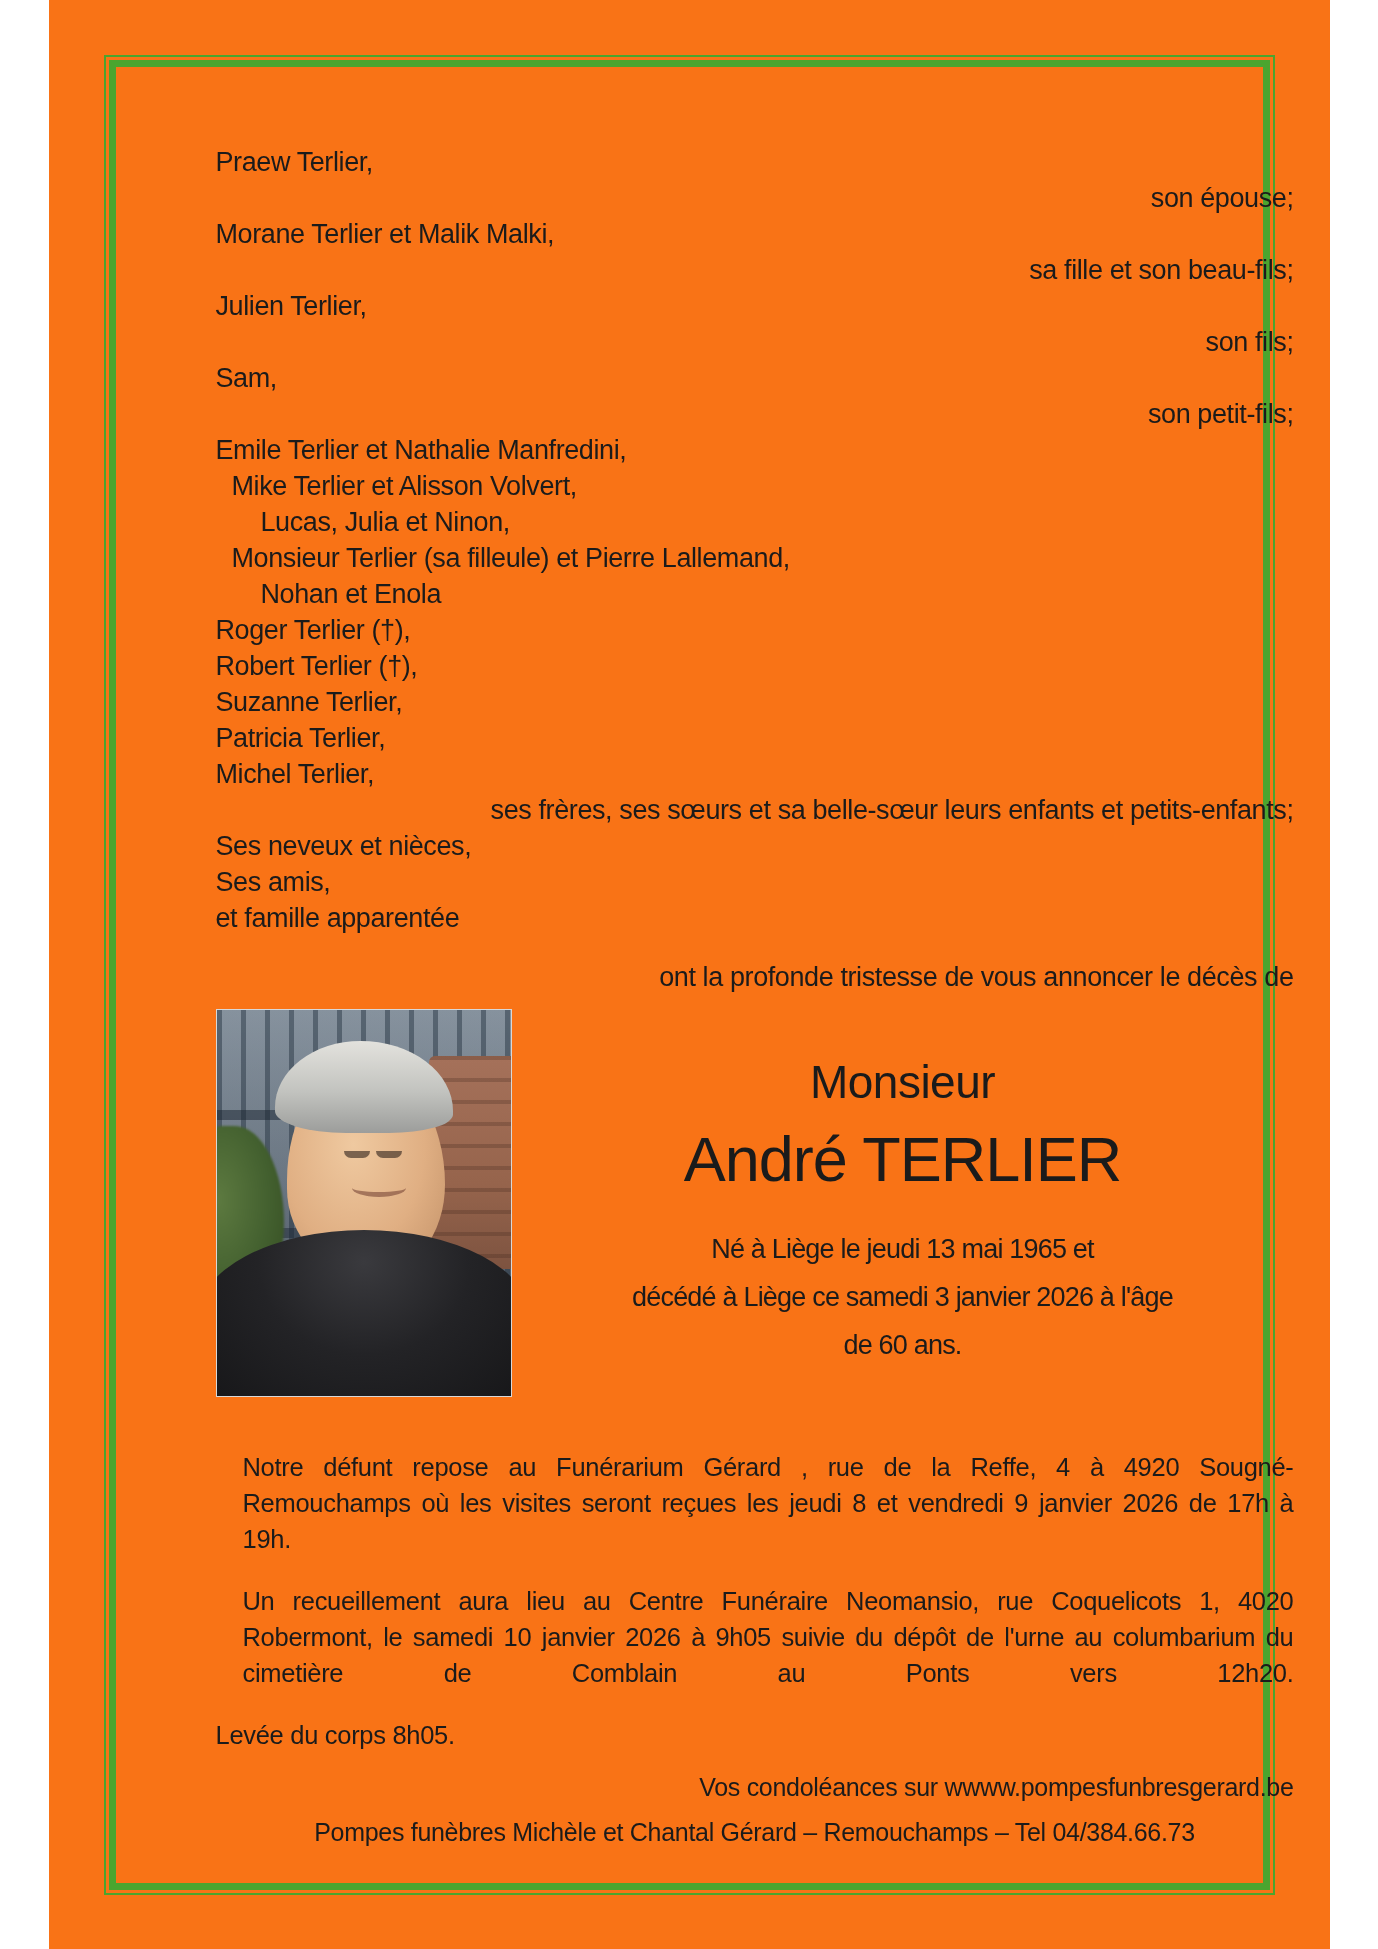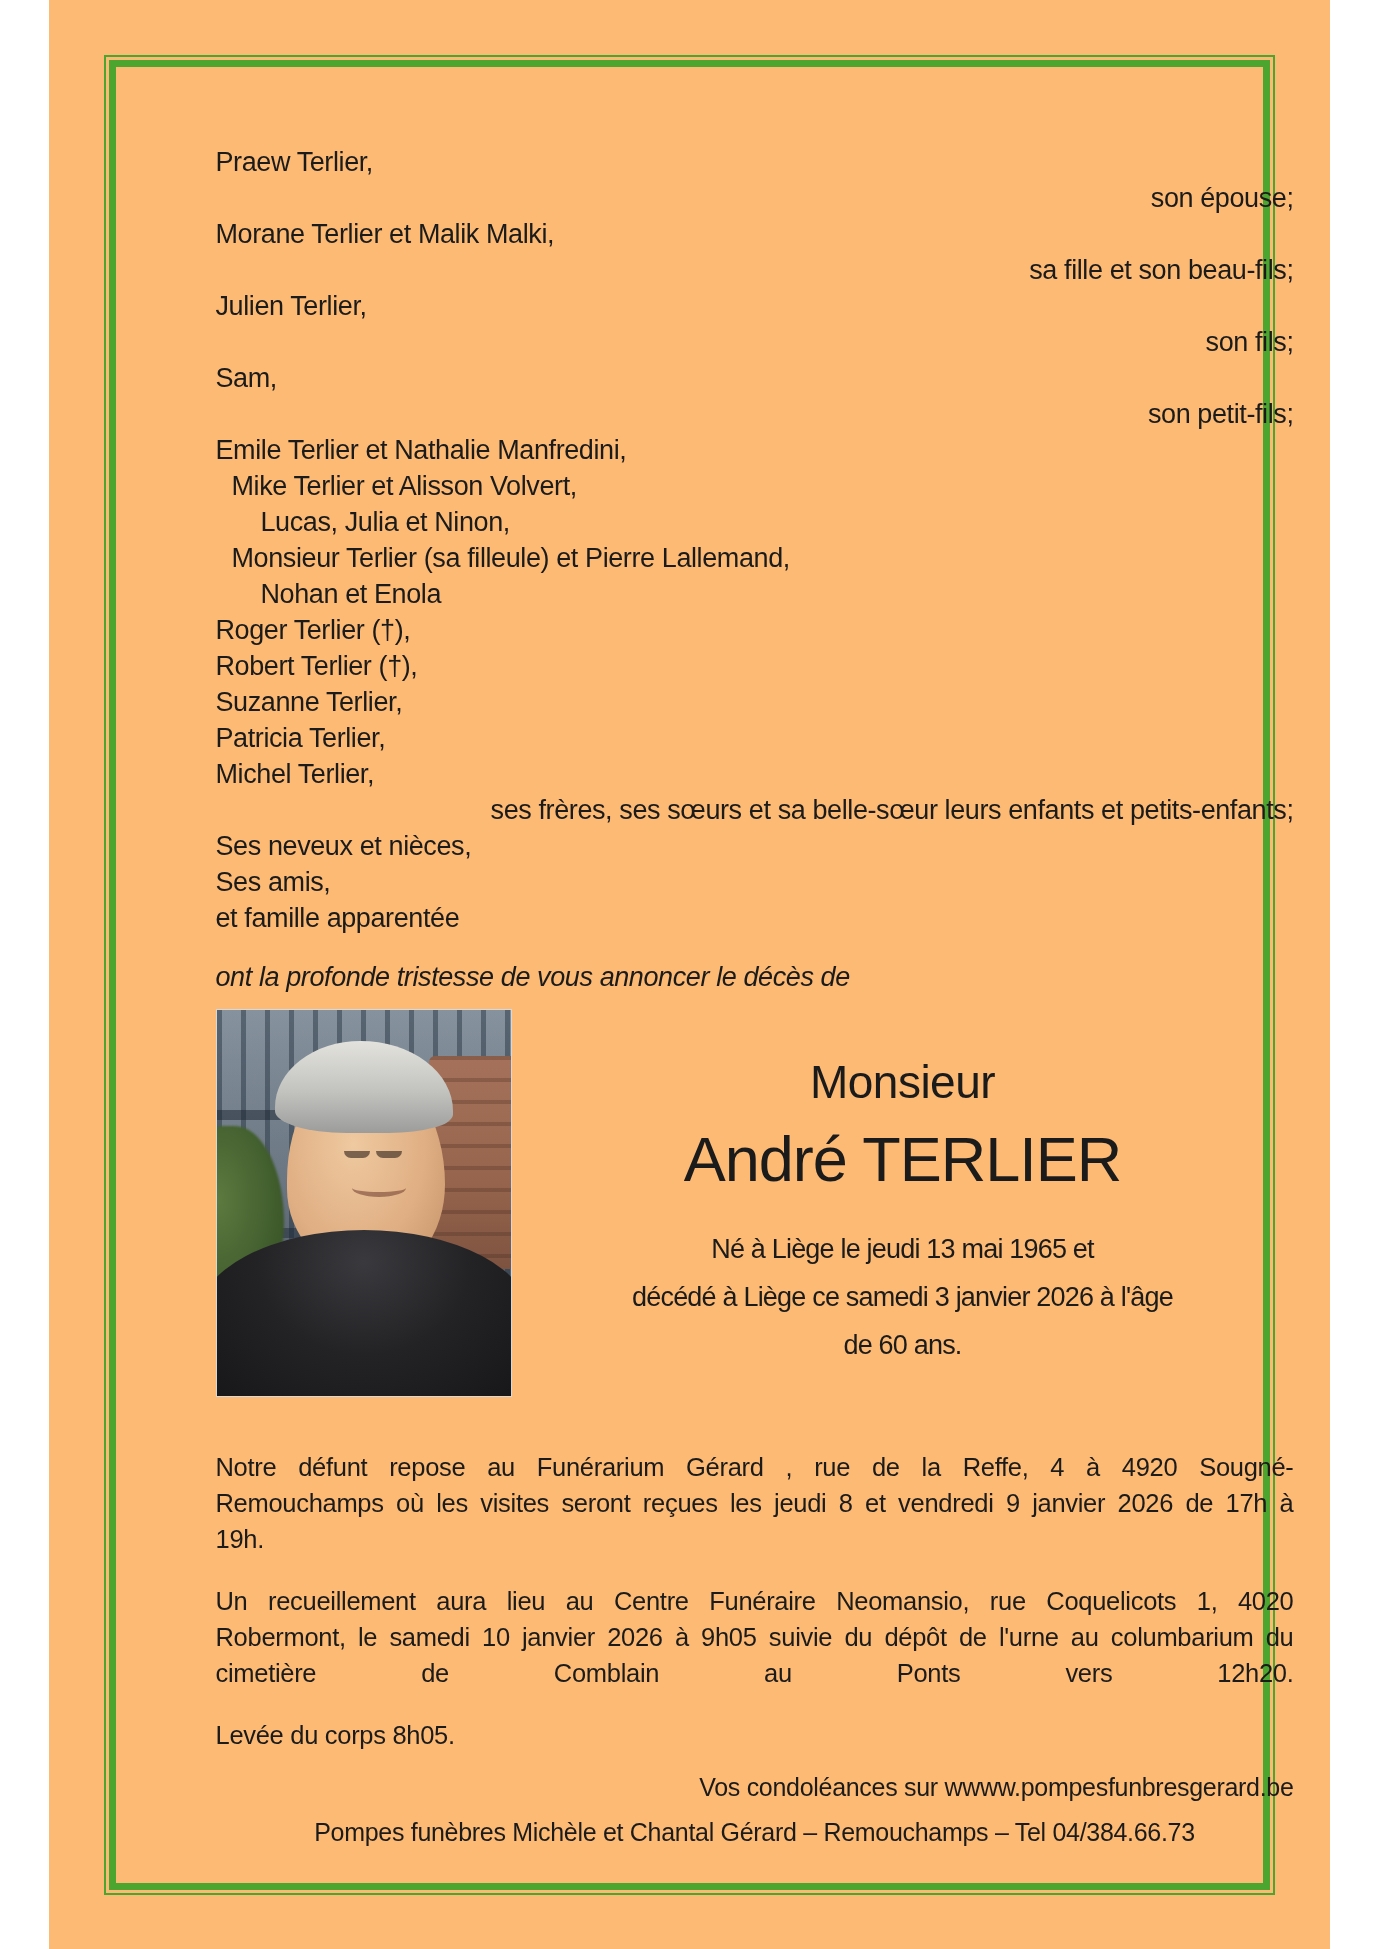--- a/index.html
+++ b/index.html
@@ -7,21 +7,21 @@
     --green:#4BA52F;
     --ink:#1b1b1b;
   }
   *{margin:0;padding:0;box-sizing:border-box;}
   html,body{background:#ffffff;}
   .page{
     position:relative;
     width:1281px;
     height:1949px;
     margin:0 auto;
-    background:#fdba74;
+    background:#f97316;
     font-family:"Liberation Sans", sans-serif;
     color:var(--ink);
     overflow:hidden;
   }
   
   .frame{
     position:absolute;
     top:55px;left:55px;right:55px;bottom:54px;
     border:2px solid var(--green);
     pointer-events:none;
@@ -45,24 +45,23 @@
     line-height:36px;
     letter-spacing:-0.4px;
   }
   .fam-row{white-space:nowrap;}
   .fam-right{text-align:right;}
   .ind1{padding-left:16px;}
   .ind2{padding-left:45px;}
   
   .announce{
     margin-top:26px;
-    text-align:left;
+    text-align:right;
     font-size:27px;
     letter-spacing:-0.4px;
-    font-style:italic;
   }
   
   .hero{
     margin-top:16px;
     display:flex;
     align-items:flex-start;
   }
   .photo{
     position:relative;
     flex:none;
@@ -152,20 +151,21 @@
     font-size:27px;
     line-height:48px;
     letter-spacing:-0.8px;
   }
   
   .para{
     margin-top:52px;
     font-size:25.5px;
     line-height:36px;
     letter-spacing:-0.3px;
+    margin-left:27px;
   }
   .para.second{margin-top:26px;}
   .pline{text-align:justify;text-align-last:justify;}
   .pline-last{text-align:left;}
   .levee{
     margin-top:26px;
     font-size:25.5px;
     line-height:36px;
     letter-spacing:-0.3px;
   }

